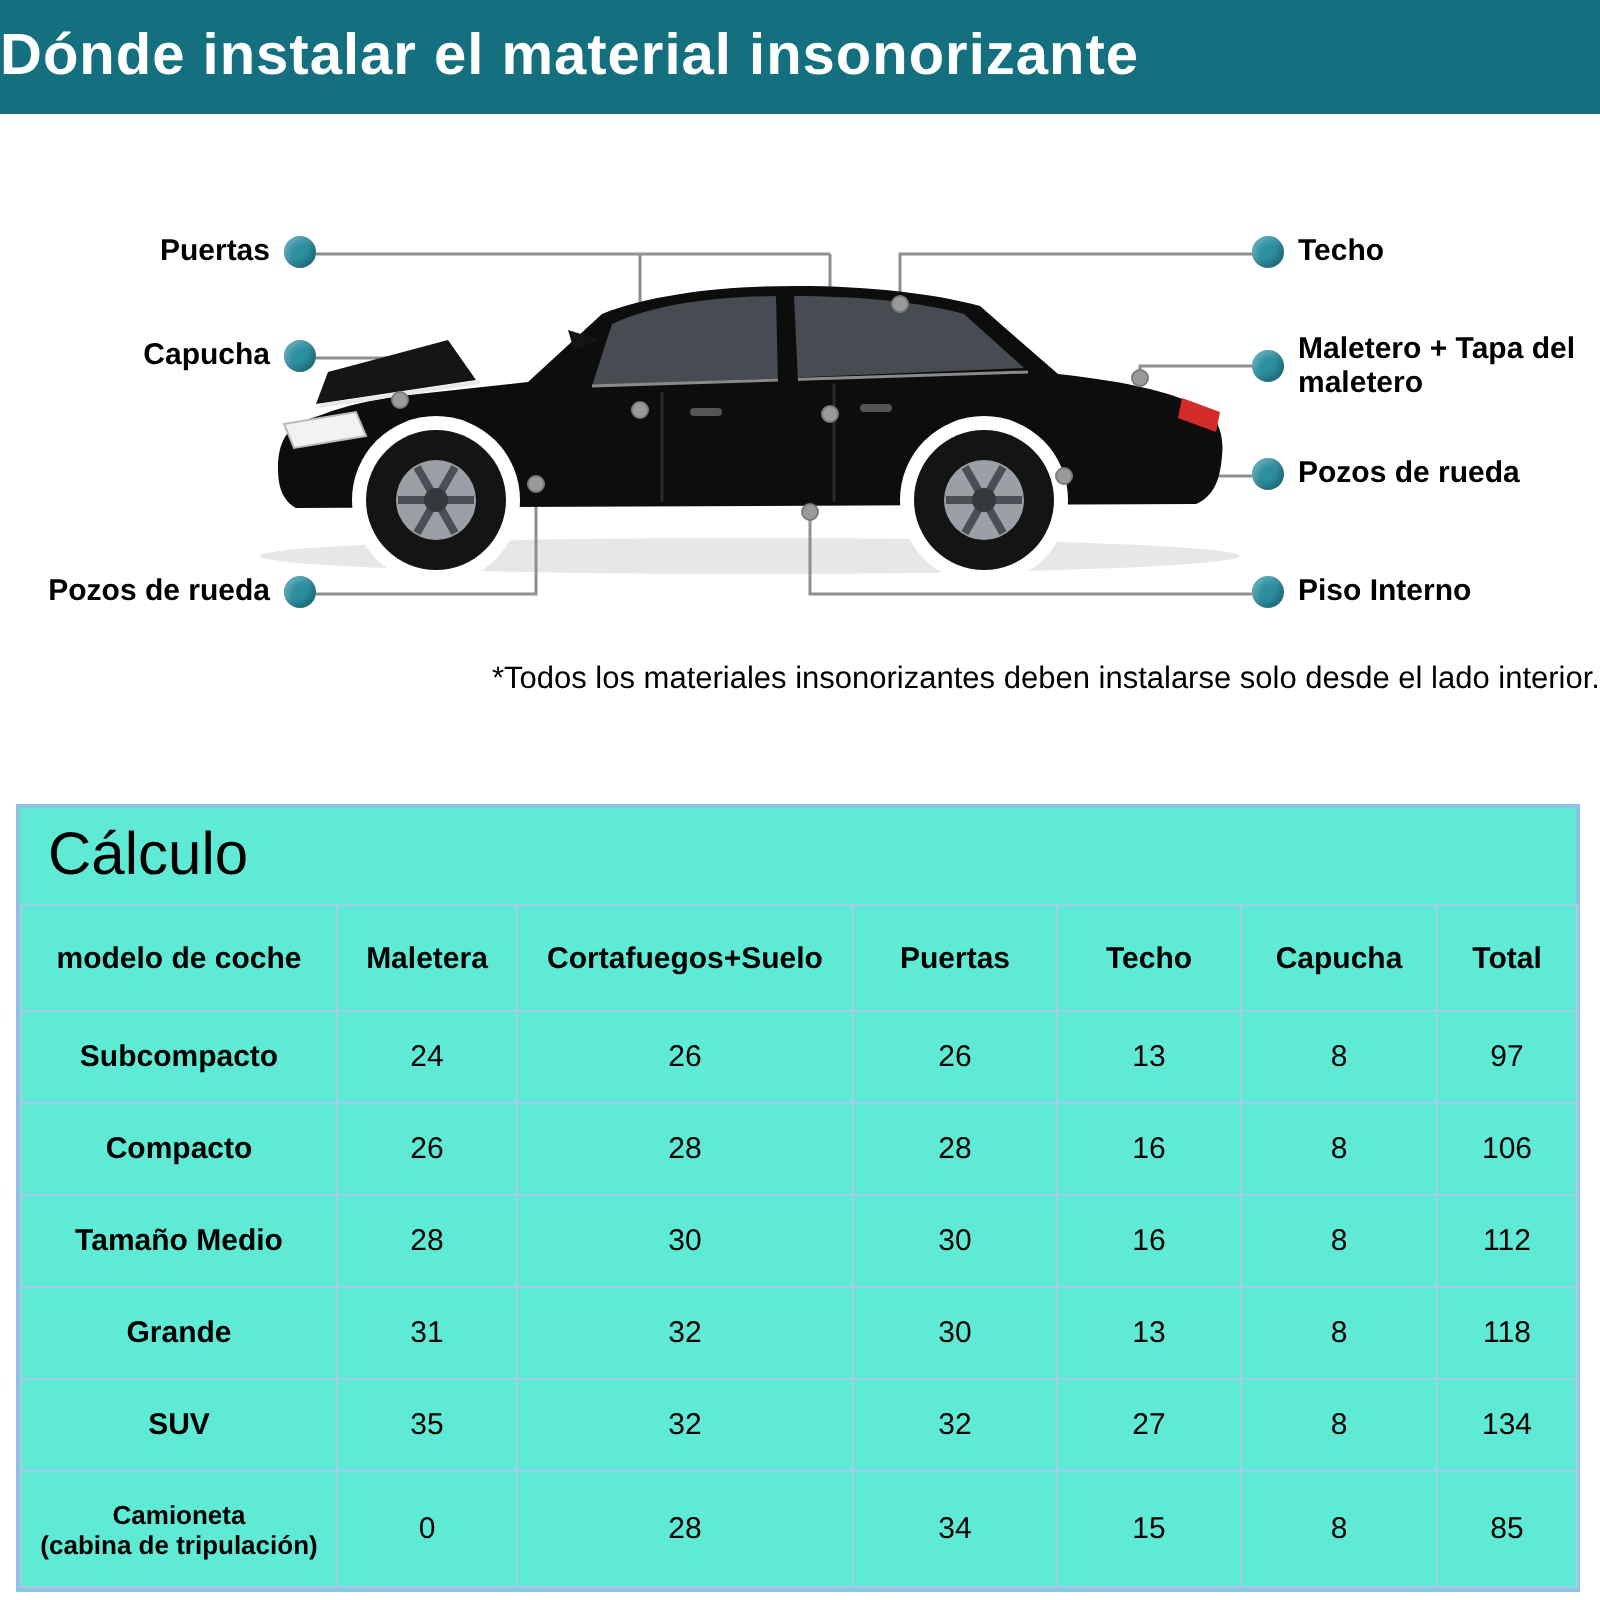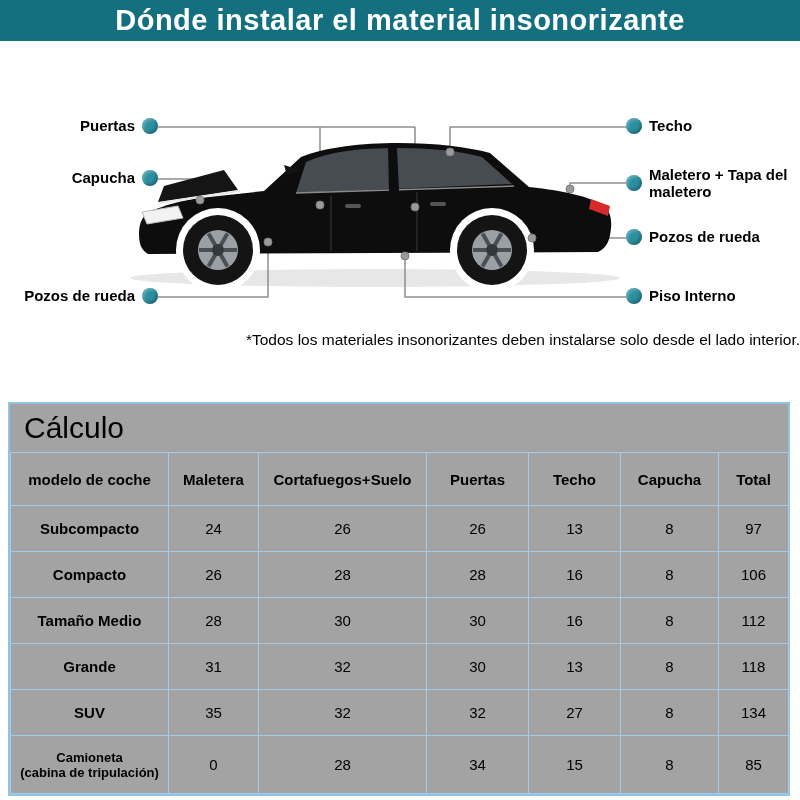--- a/index.html
+++ b/index.html
@@ -1,38 +1,38 @@
 <!DOCTYPE html>
 <html><head>
 <meta charset="utf-8">
 <style>
   html,body{margin:0;padding:0;background:#fff;}
   .page{position:relative;width:800px;height:800px;background:#fff;overflow:hidden;
         font-family:"Liberation Sans",sans-serif;color:#000;}
 
   
-  .banner{position:absolute;top:0;left:0;width:100%;height:41px;
-          display:flex;align-items:center;justify-content:center;}
+  .banner{position:absolute;top:0;left:0;width:100%;height:57px;
+          display:flex;align-items:center;justify-content:flex-start;}
   .banner h1{margin:0;font-size:29px;font-weight:bold;color:#fff;letter-spacing:.5px;}
 
   
   .diagram{position:absolute;top:0;left:0;width:800px;height:400px;}
   .callout{position:absolute;display:flex;align-items:center;gap:7px;
            font-size:15px;font-weight:bold;line-height:1.15;}
   .callout .dot{width:16px;height:16px;border-radius:50%;flex:0 0 auto;
                 box-shadow:inset -2px -2px 3px rgba(0,0,0,.25), inset 2px 2px 3px rgba(255,255,255,.25);}
   .callout.right{text-align:left;}
   .callout.left{text-align:right;}
   .callout .txt{max-width:150px;}
   .footnote{position:absolute;top:331px;left:0;width:100%;text-align:right;
             font-size:15.5px;color:#000;}
 
   
   .calc{position:absolute;top:402px;left:8px;width:782px;border:2px solid #8fc3e4;
-        background:#a3a3a3;box-sizing:border-box;}
+        background:#5eead4;box-sizing:border-box;}
   .tbl-title{height:48px;display:flex;align-items:center;gap:16px;padding:0 14px;}
   .tbl-title .big{font-size:30px;font-weight:400;}
   .tbl-title .sub{font-size:16px;margin-top:6px;}
   table{width:100%;border-collapse:collapse;table-layout:fixed;}
   th,td{border:1px solid #a5cce9;text-align:center;vertical-align:middle;padding:2px 8px;}
   thead th{height:48px;font-size:15px;font-weight:bold;}
   tbody tr{height:46px;}
   tbody tr:last-child{height:58px;}
   tbody th{font-size:15px;font-weight:bold;white-space:pre-line;text-align:center;}
   tbody tr:last-child th{font-size:13px;}

